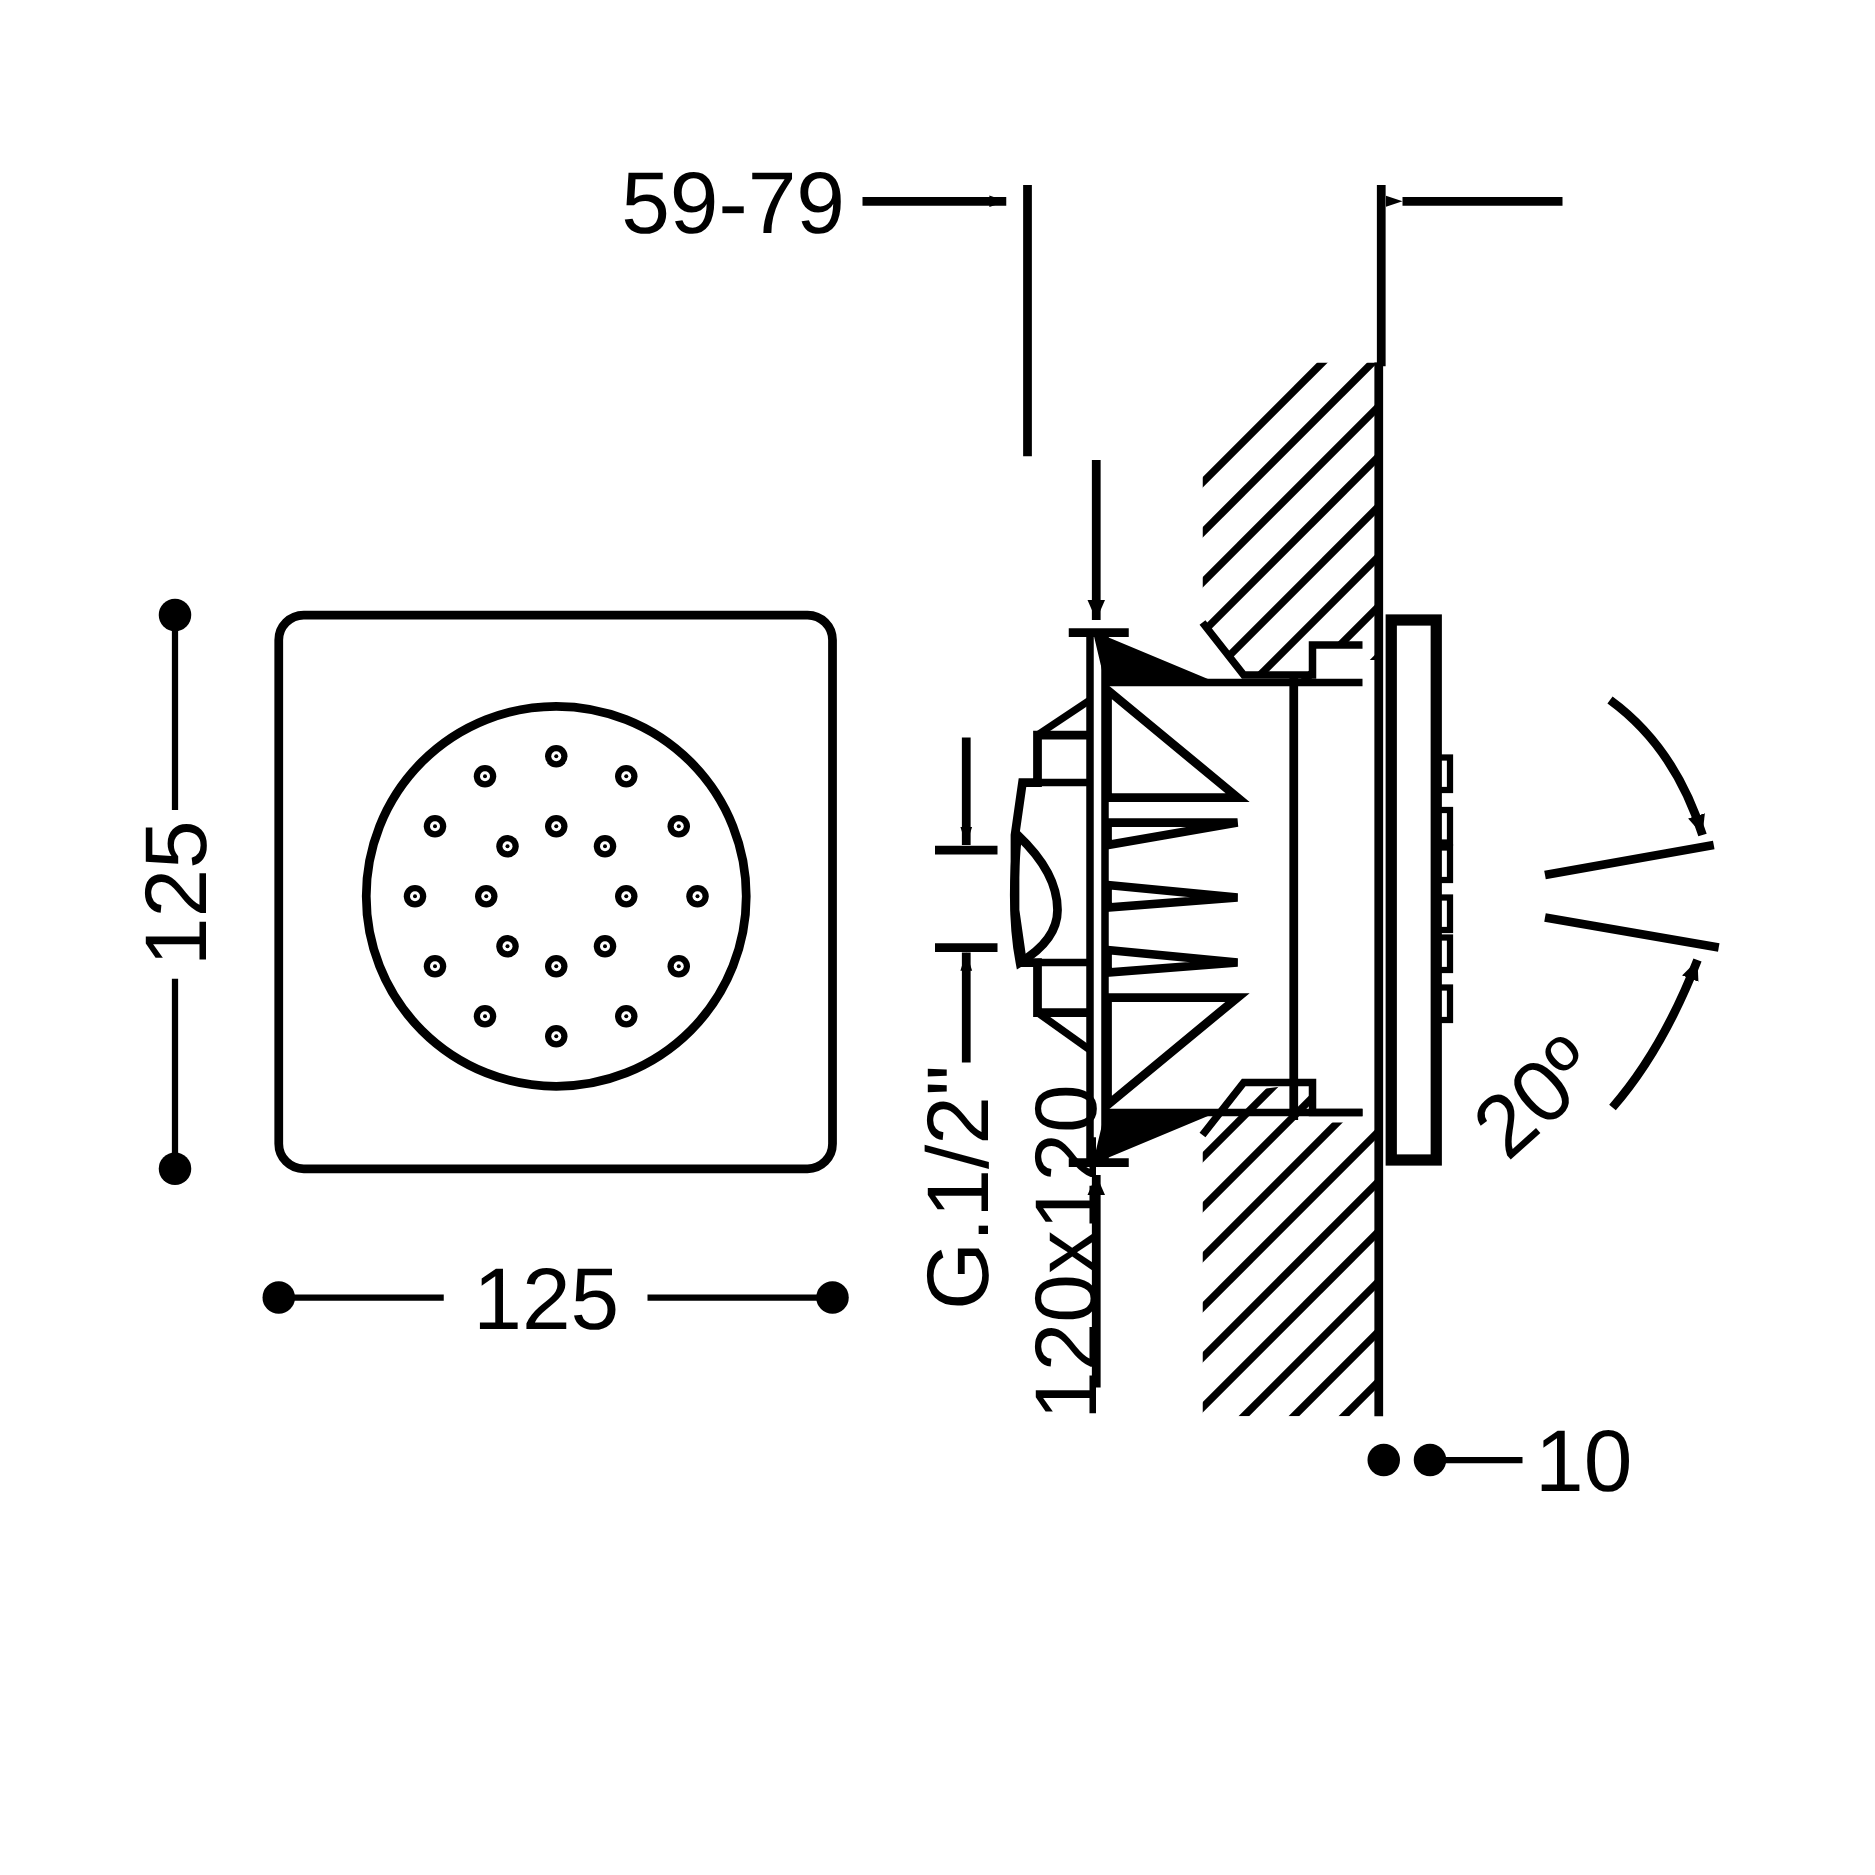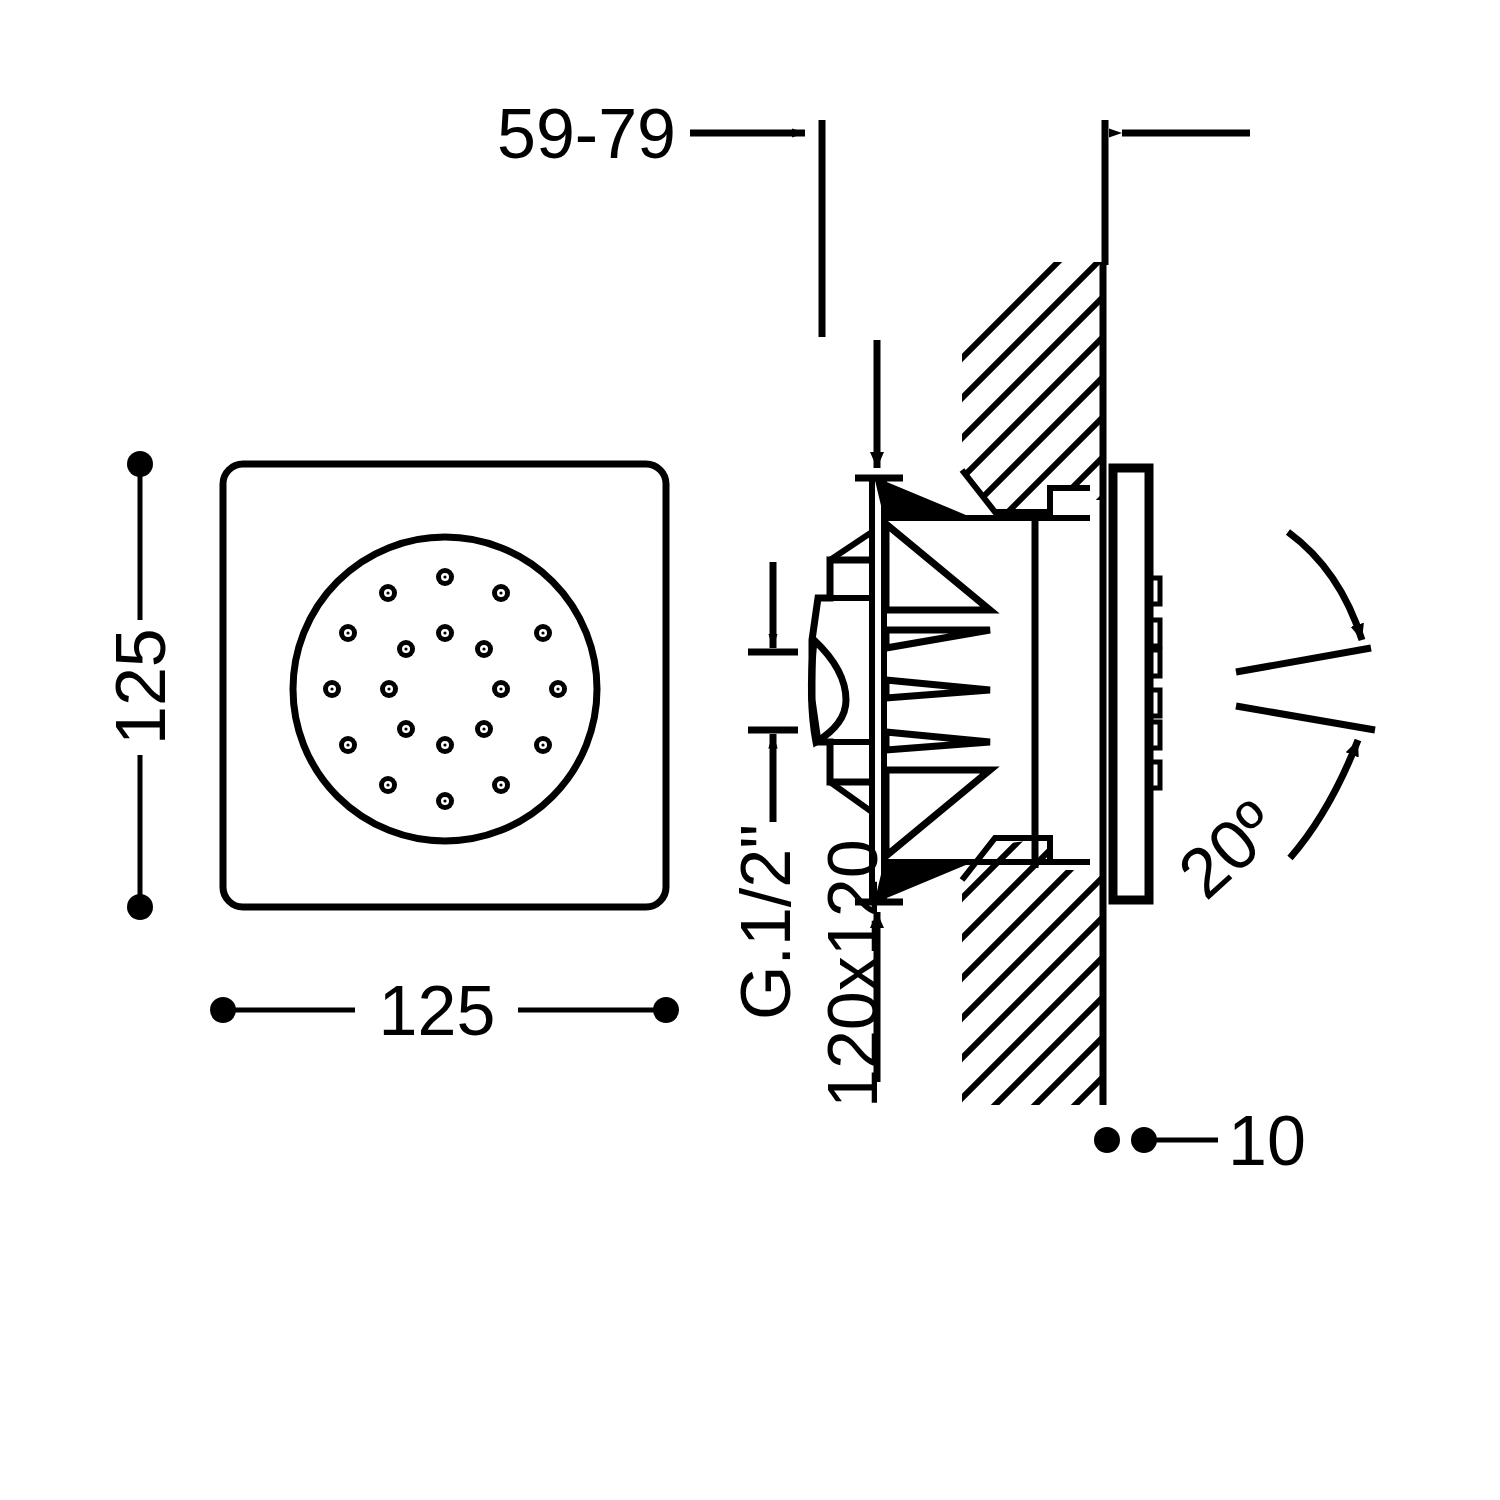--- a/index.html
+++ b/index.html
@@ -11,20 +11,21 @@
     width: 1500px;
     height: 1500px;
     font-family: "Liberation Sans", sans-serif;
     overflow: hidden;
   }
   #drawing-root {
     position: relative;
     width: 1500px;
     height: 1452px;
     background: #ffffff;
+    margin-top: 28px;
   }
   svg.sheet {
     position: absolute;
     top: 0;
     left: 0;
     width: 1500px;
     height: 1500px;
     display: block;
   }
   .dimtext {

